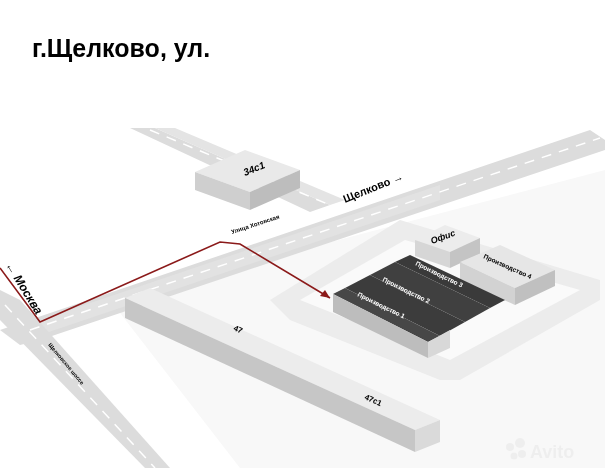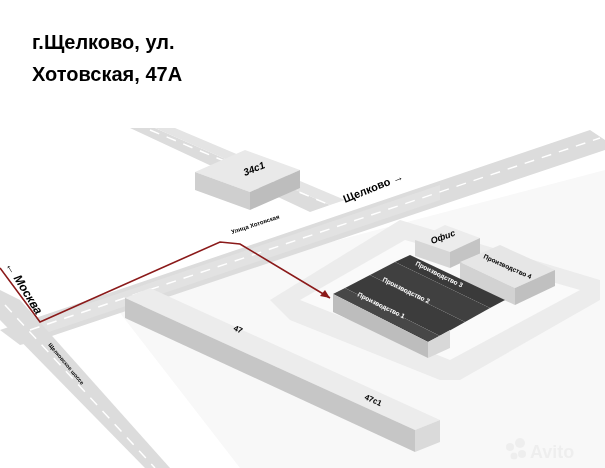--- a/index.html
+++ b/index.html
@@ -1,26 +1,25 @@
 <!DOCTYPE html>
 <html><head>
   <meta charset="utf-8">
   <style>
     html, body { margin: 0; padding: 0; }
     body { width: 605px; height: 468px; background: #ffffff; position: relative; overflow: hidden; font-family: "Liberation Sans", sans-serif; }
-    .title { position: absolute; left: 32px; top: 26px; font-size: 20px; font-weight: bold; line-height: 32px; color: #000; }
+    .title { position: absolute; left: 32px; top: 32px; font-size: 25px; font-weight: bold; line-height: 32px; color: #000; }
     svg.map { position: absolute; left: 0; top: 0; }
     .lbl { font-family: "Liberation Sans", sans-serif; }
   </style>
 </head>
 <body>
 
 <div class="title">
   <div>г.Щелково, ул.</div>
-  <div>Хотовская, 47А</div>
 </div>
 
 <svg class="map" width="605" height="468" viewBox="0 0 605 468">
 
   <polygon points="110,300 605,170 605,468 240,468 " fill="#f8f8f8"></polygon>
 
   <polygon points="0,330 590,130 605,140 605,150 40,340 20,345" fill="#dcdcdc"></polygon>
   <polygon points="40,320 440,185 440,200 40,335" fill="#e2e2e2"></polygon>
 
   <polygon points="130,128 155,128 330,205 310,212" fill="#dcdcdc"></polygon>

